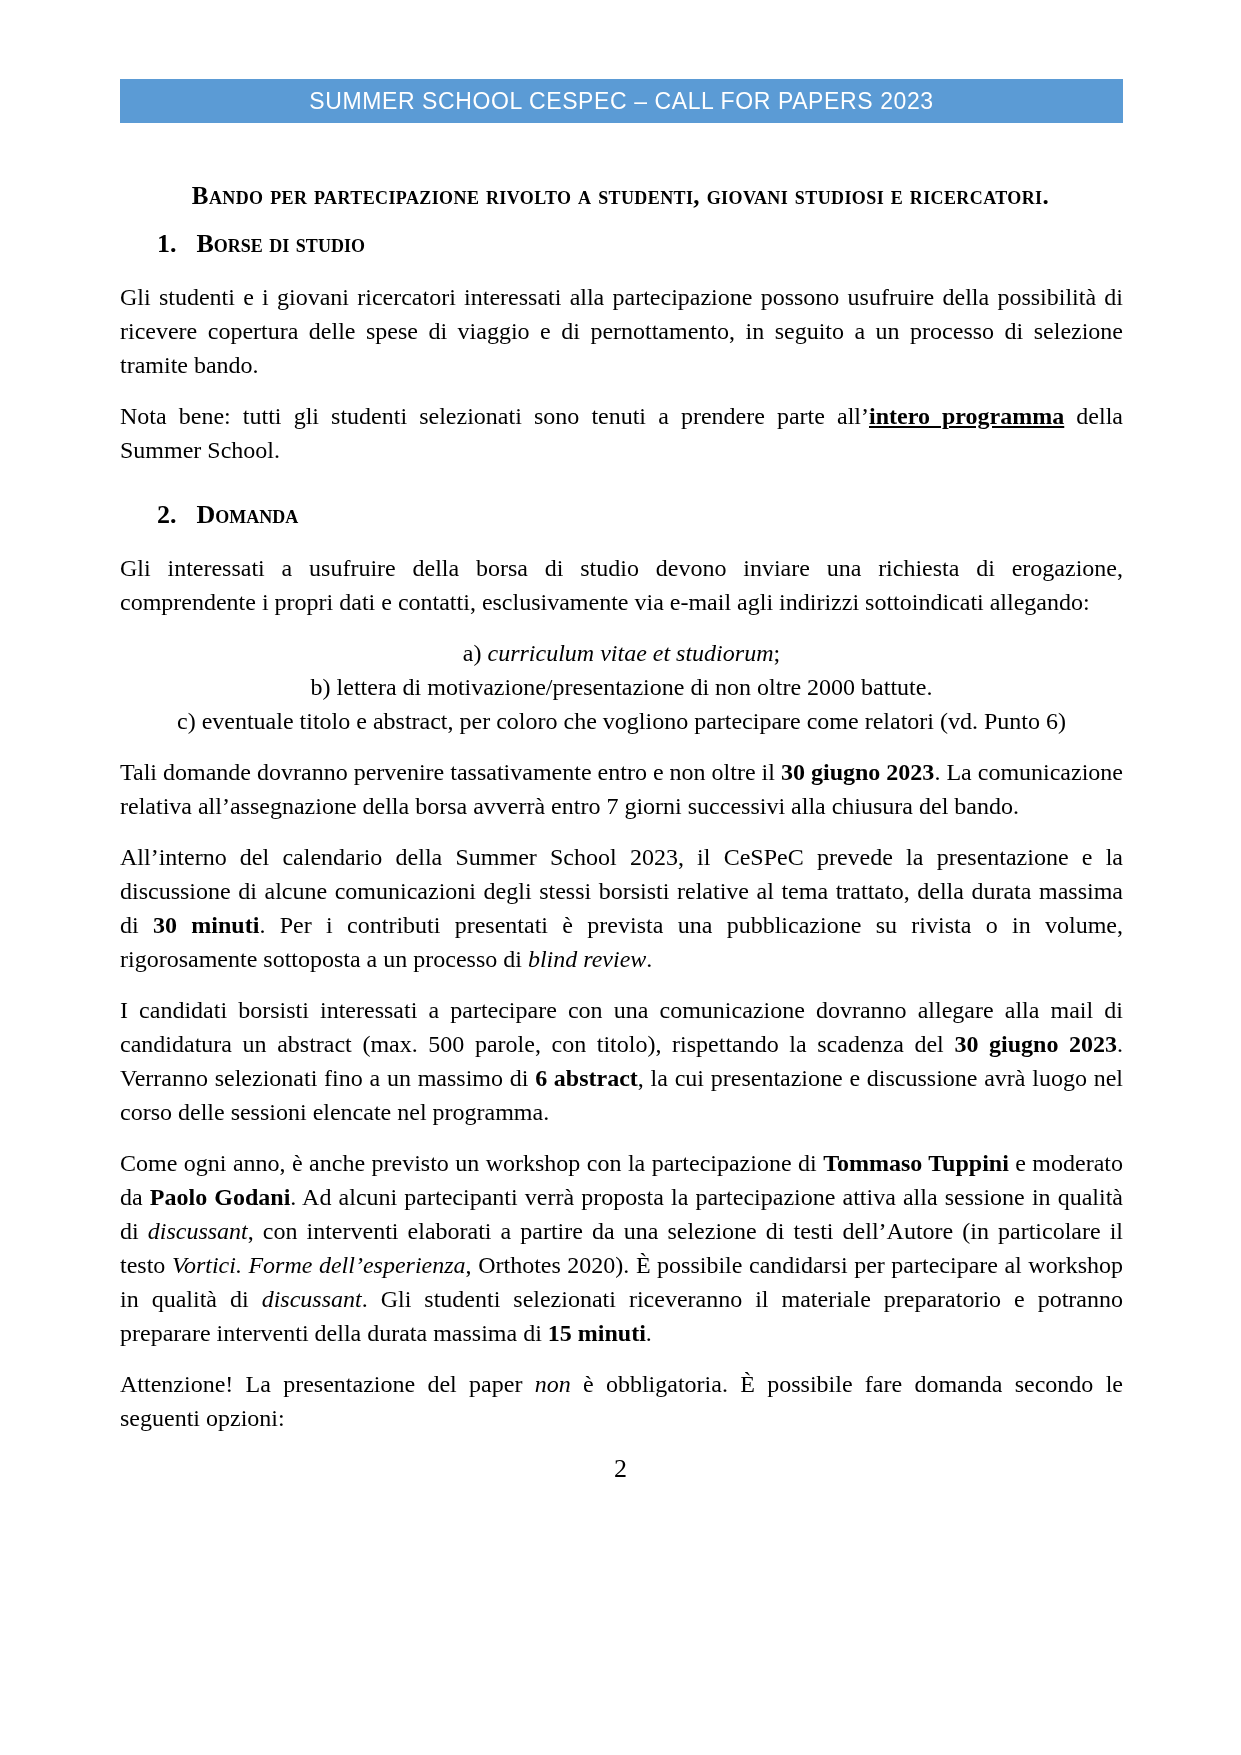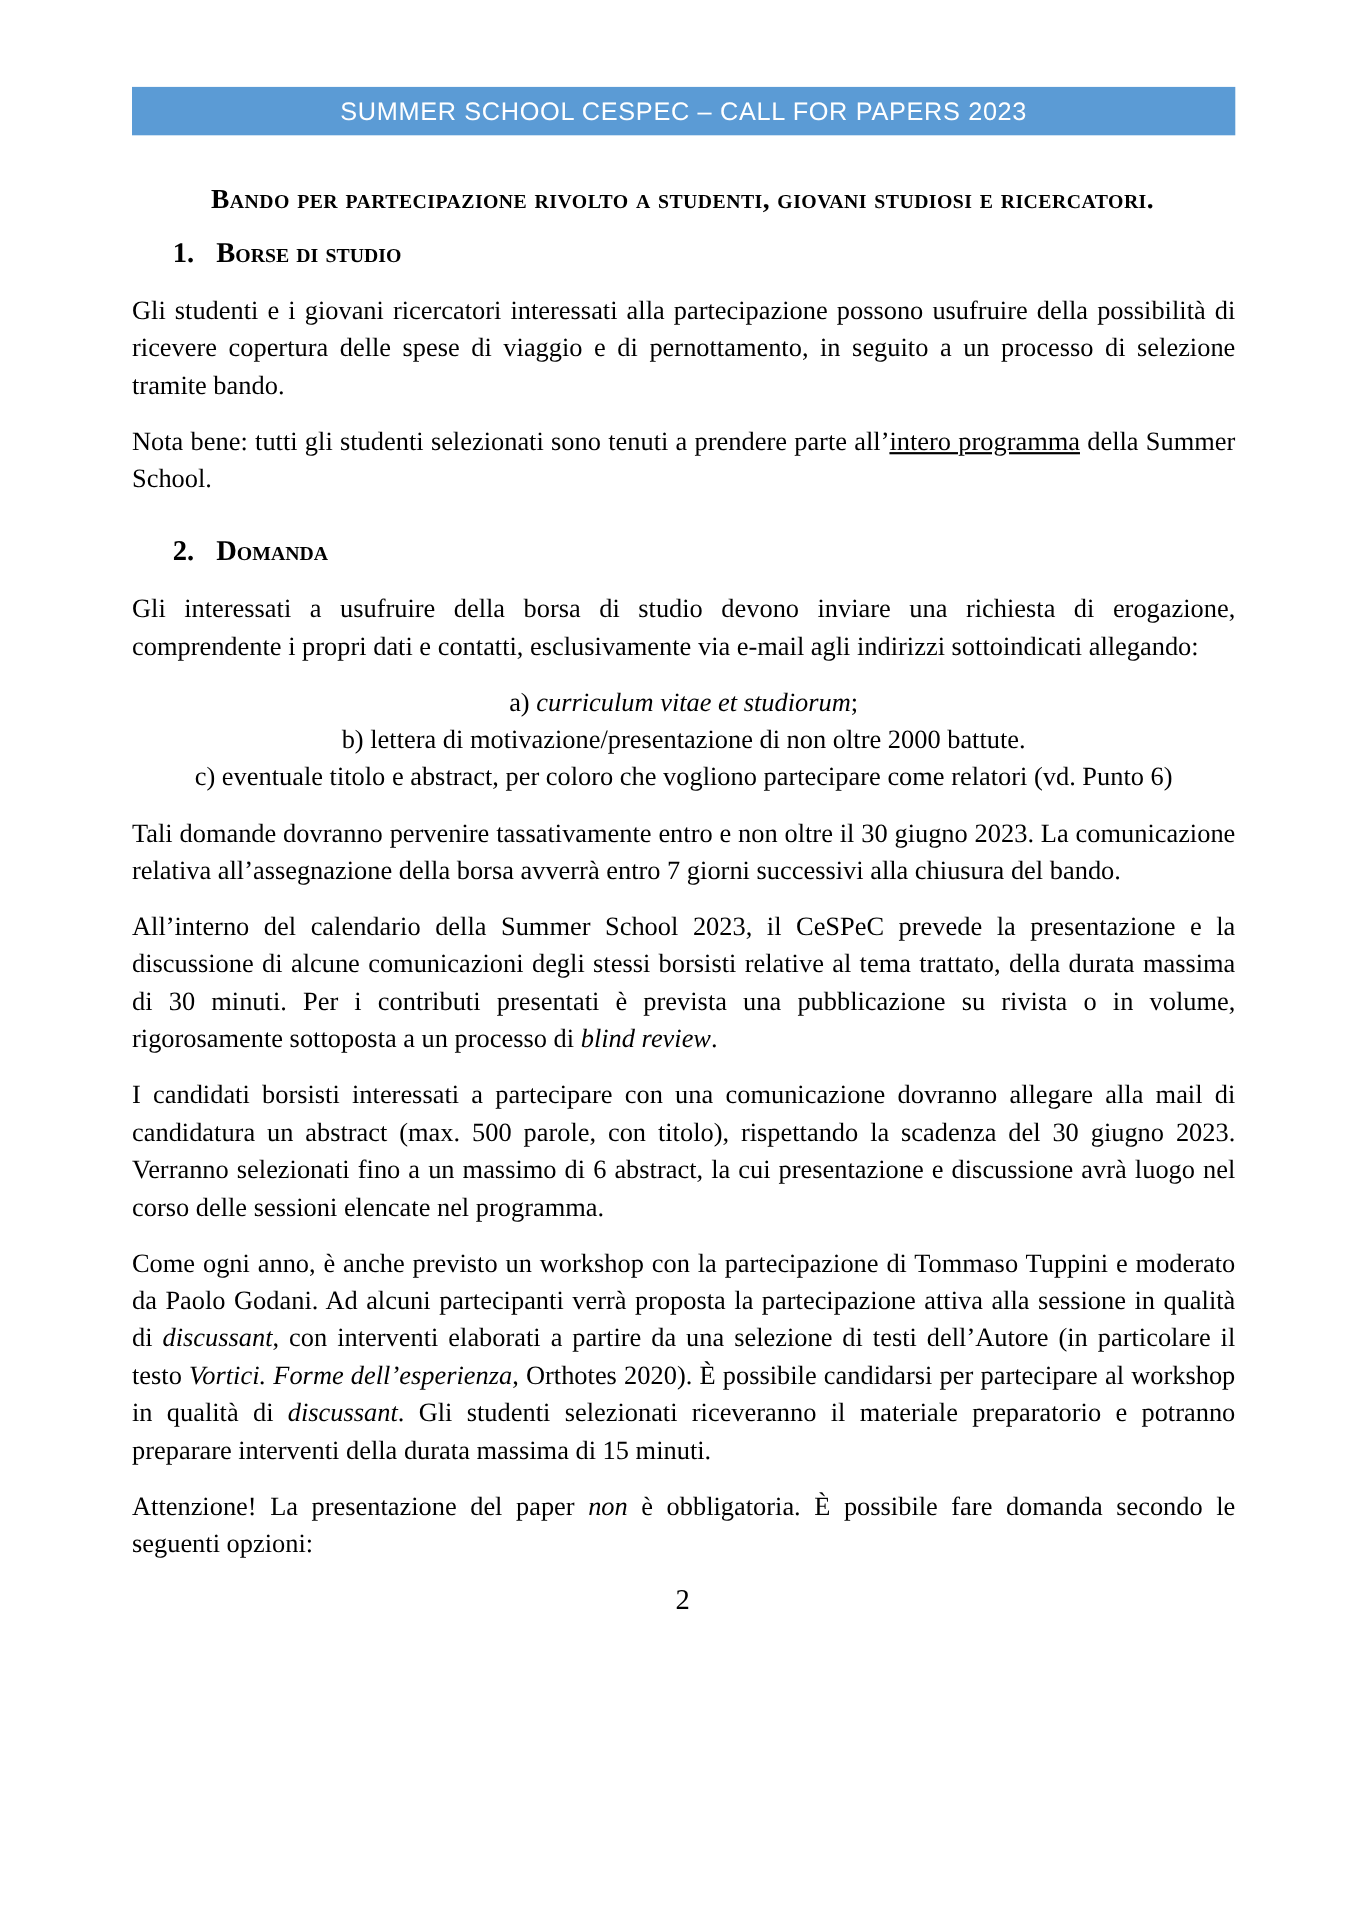--- a/index.html
+++ b/index.html
@@ -22,21 +22,21 @@
     color: #ffffff;
     display: flex;
     align-items: center;
     justify-content: center;
     font-family: "Liberation Sans", sans-serif;
     font-size: 23px;
     letter-spacing: 0.6px;
   }
 
   .doc-title {
-    margin: 42px 120px 0 120px;
+    margin: 56px 120px 0 120px;
     text-align: center;
     font-weight: 700;
     font-variant: small-caps;
     font-size: 25px;
     letter-spacing: 0.4px;
     line-height: 34px;
   }
 
   .content {
     margin: 0 118px 16px 120px;
@@ -60,21 +60,21 @@
   }
 
   .para { margin: 0 0 17px 0; }
 
   .attach-list {
     margin: 0 0 17px 0;
     text-align: center;
   }
   .attach-list .list-line { display: block; }
 
-  .b { font-weight: 400; }
+  .b { font-weight: 700; }
   .i { font-style: italic; }
   .u { text-decoration: underline; }
 
   .page-number {
     margin-top: 14px;
     text-align: center;
     font-size: 26px;
     line-height: 34px;
   }
 </style>

